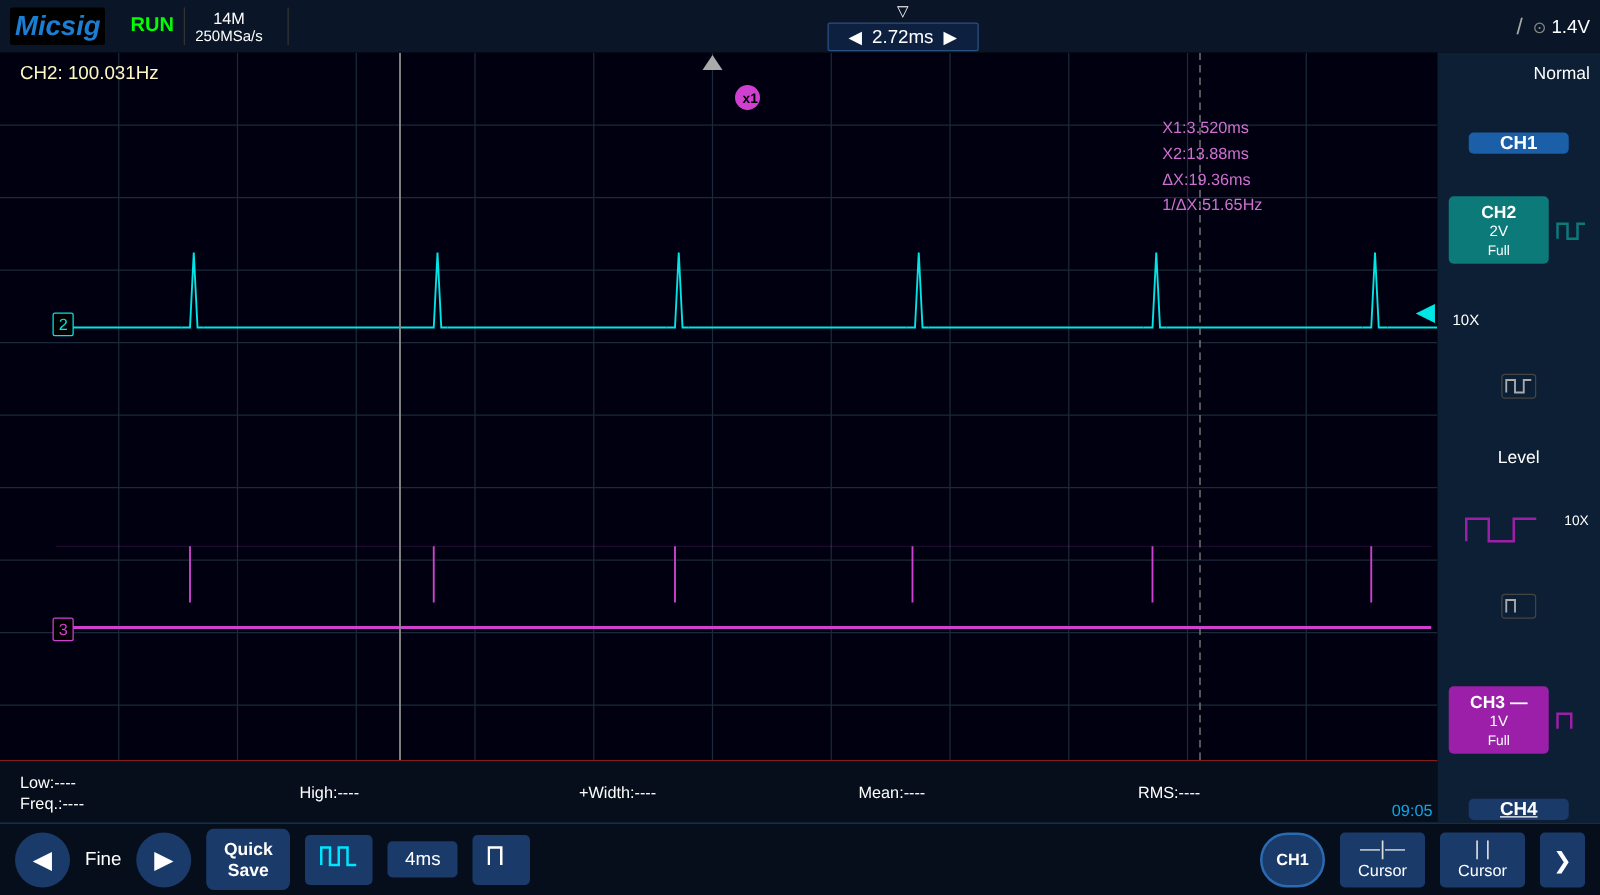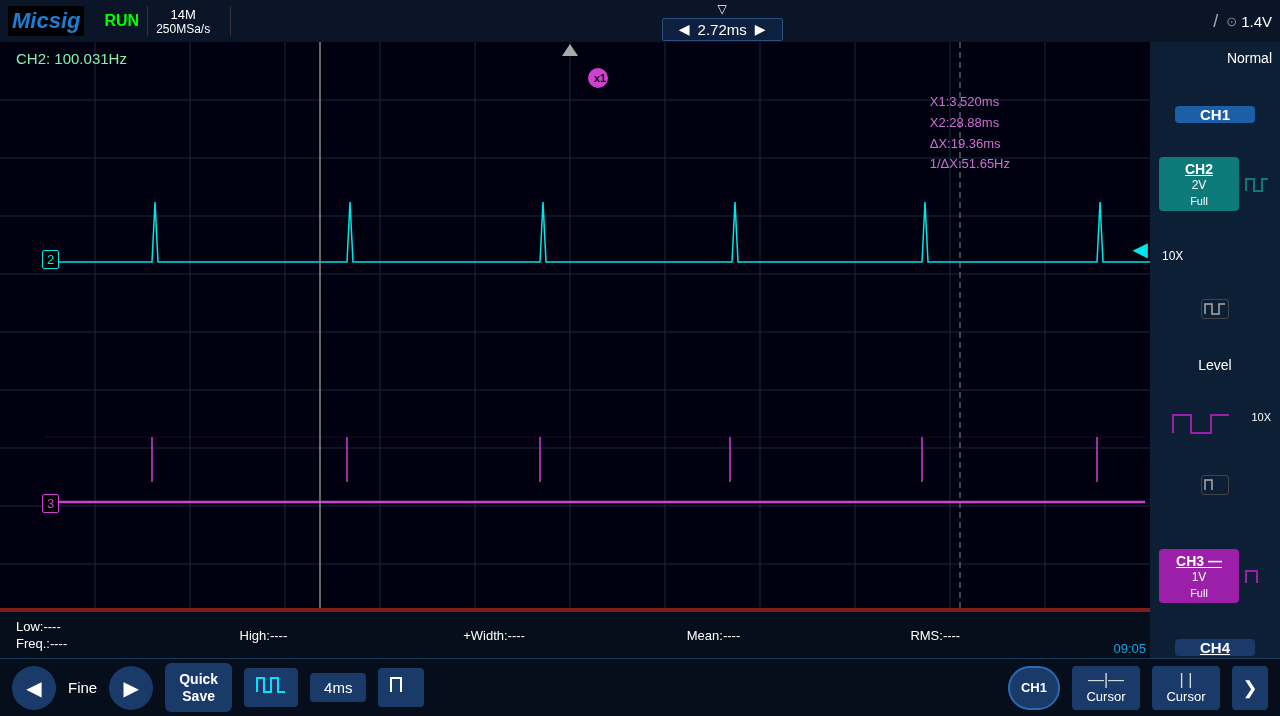--- a/index.html
+++ b/index.html
@@ -185,21 +185,21 @@
       width: 28px;
       height: 32px;
       margin-left: 4px;
       display: flex;
       align-items: center;
       justify-content: center;
       color: #0d7a7a;
       font-size: 18px;
     }
 
-    .ch2-label { font-size: 14px; font-weight: bold; text-decoration: underline; }
+    .ch2-label { font-size: 14px; font-weight: bold; }
     .ch2-volt { font-size: 12px; }
     .ch2-mode { font-size: 11px; }
 
     .zoom-10x {
       color: #fff;
       font-size: 12px;
       margin: 2px 0;
       align-self: flex-start;
       padding-left: 8px;
     }
@@ -255,21 +255,21 @@
       bottom: 58px;
       background: #000;
       overflow: hidden;
     }
 
     
     .ch2-freq-label {
       position: absolute;
       top: 8px;
       left: 16px;
-      color: #86efac;
+      color: #fef9c3;
       font-size: 15px;
     }
 
     
     .cursor-measurements {
       position: absolute;
       top: 50px;
       right: 140px;
       color: #d070d0;
       font-size: 13px;
@@ -311,21 +311,21 @@
     }
 
     
     #stats-bar {
       position: absolute;
       bottom: 58px;
       left: 0;
       right: 130px;
       height: 50px;
       background: #050e1a;
-      border-top: 4px solid #7f1d1d;
+      border-top: 1px solid #7f1d1d;
       display: flex;
       align-items: center;
       padding: 0 16px;
       gap: 0;
     }
 
     .stat-item {
       flex: 1;
       display: flex;
       flex-direction: column;
@@ -675,21 +675,21 @@
     <polygon points="570,2 562,14 578,14" fill="#aaa"></polygon>
 
     <circle cx="598" cy="36" r="10" fill="#d040d0"></circle>
     <text x="594" y="40" font-size="11" fill="#000" font-weight="bold">x1</text>
   </svg>
 
   <div class="ch2-freq-label">CH2: 100.031Hz</div>
 
   <div class="cursor-measurements">
     <div>X1:3.520ms</div>
-    <div>X2:28.88ms</div>
+    <div>X2:13.88ms</div>
     <div>ΔX:19.36ms</div>
     <div>1/ΔX:51.65Hz</div>
   </div>
 
   <div class="ch2-indicator">2</div>
 
   <div class="ch3-indicator">3</div>
 
   <div class="ch2-right-arrow">◀</div>
 </div>

